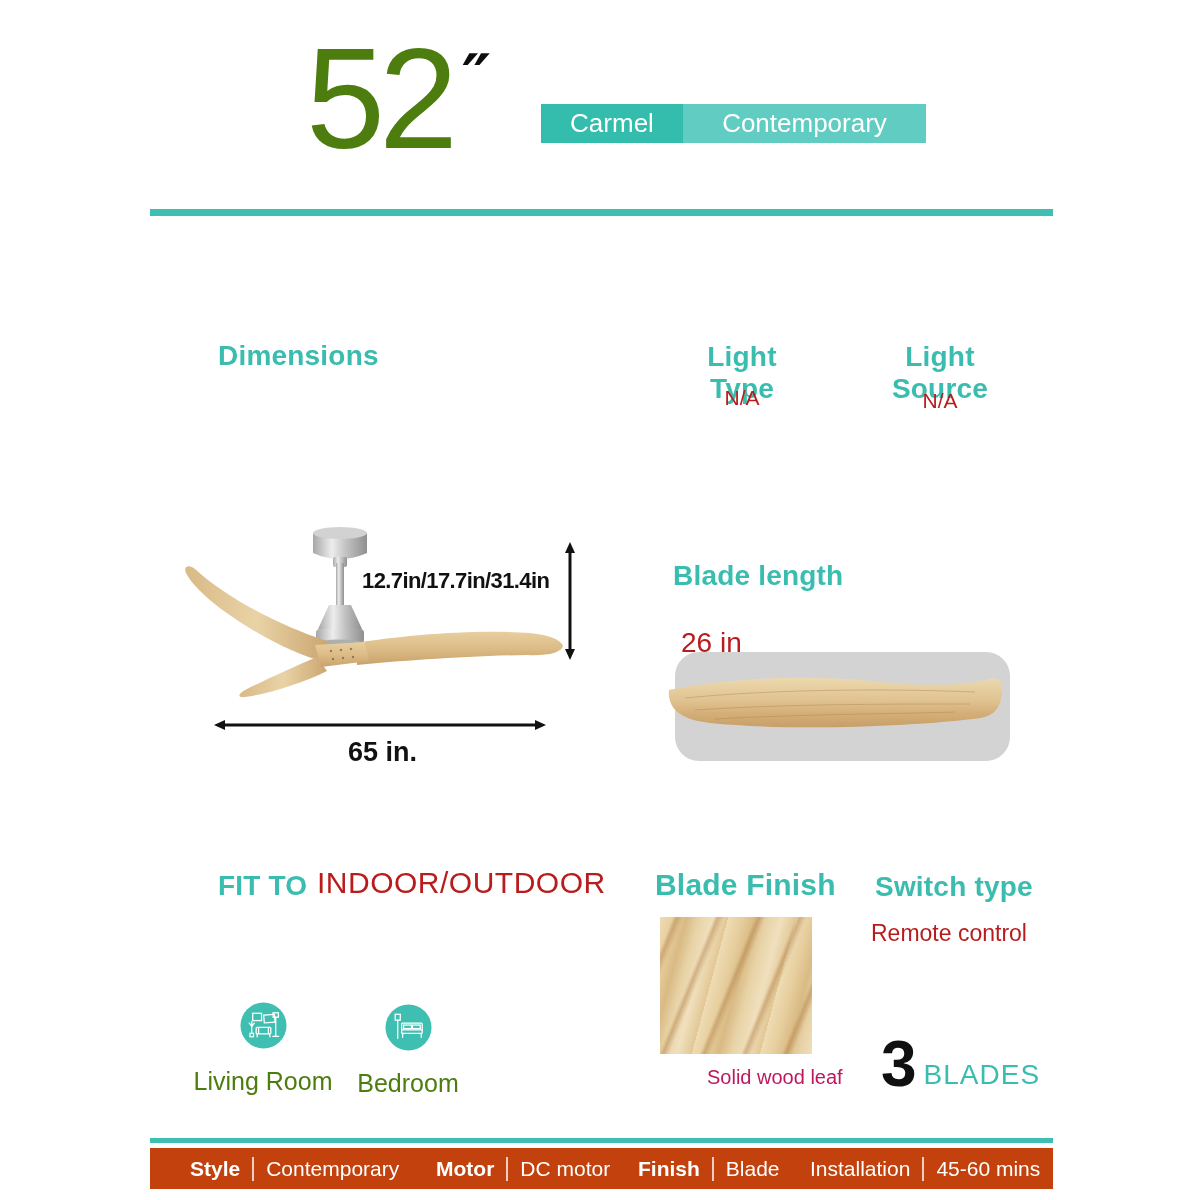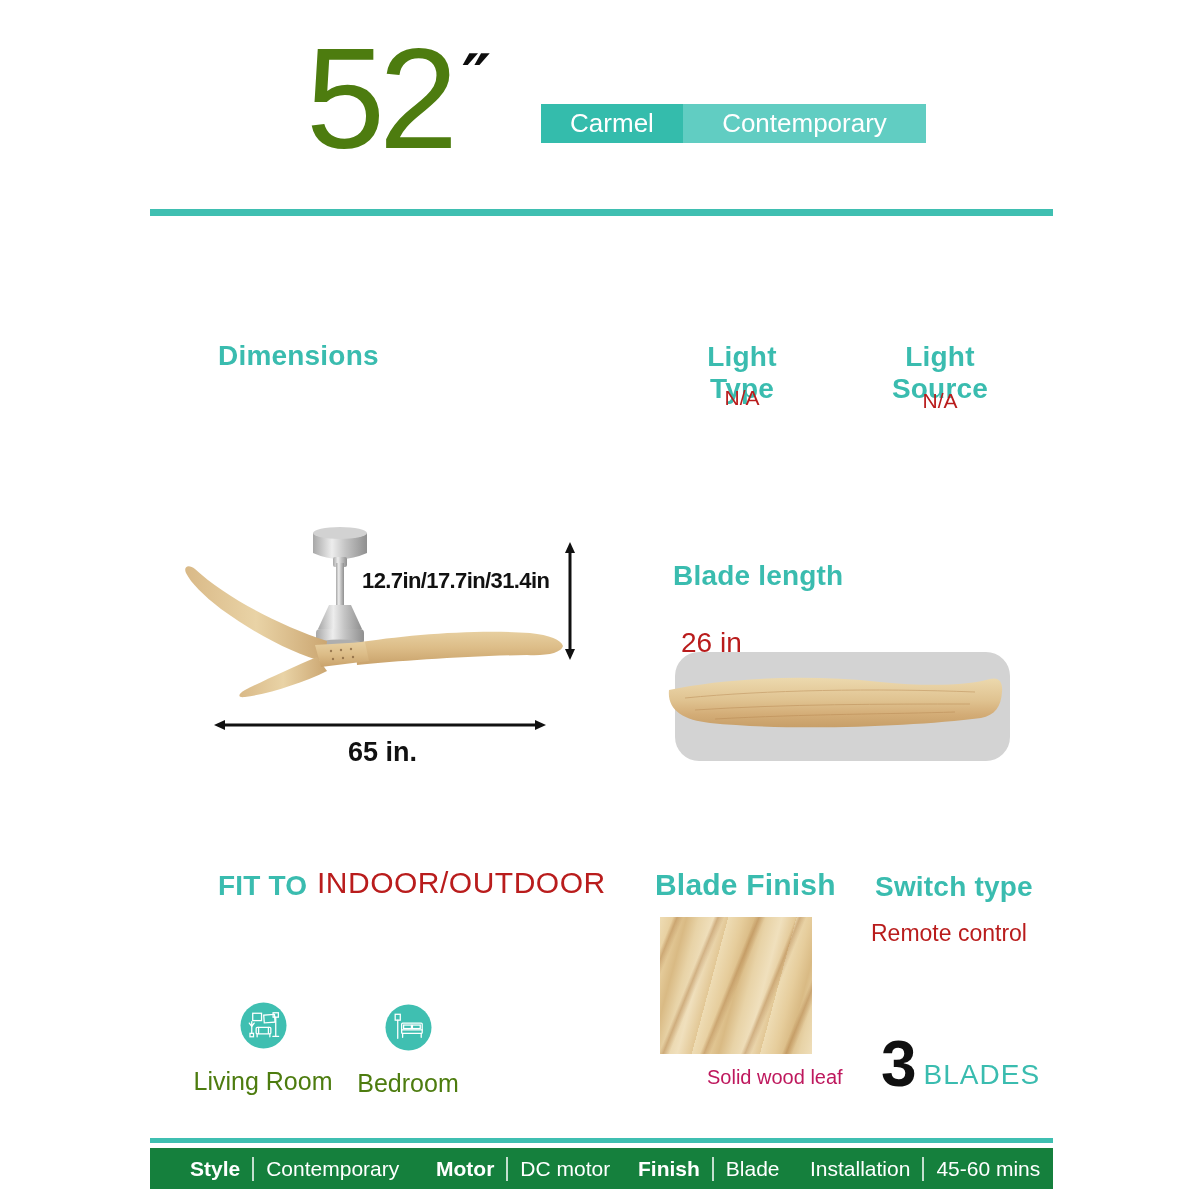--- a/index.html
+++ b/index.html
@@ -63,21 +63,21 @@
   .st-title{top:871px;left:875px;}
   .st-val{top:920px;left:871px;font-size:23px;}
 
   
   .blades-wrap{top:1035px;left:881px;display:flex;align-items:flex-end;gap:7px;}
   .blades-count{font-size:64px;font-weight:bold;line-height:0.92;color:#101010;}
   .blades-label{font-size:28px;font-weight:normal;color:#3ABCAF;letter-spacing:1px;margin-bottom:3px;}
 
   
   .footer-line{top:1138px;left:150px;width:903px;height:5px;background:#3FBFB1;}
-  .footer-bar{top:1148px;left:150px;width:903px;height:41px;background:#15803d;color:#fff;font-size:21px;}
+  .footer-bar{top:1148px;left:150px;width:903px;height:41px;background:#c2410c;color:#fff;font-size:21px;}
   .spec{position:absolute;top:0;height:100%;display:flex;align-items:center;gap:12px;white-space:nowrap;}
   .spec-sep{width:2px;height:24px;background:rgba(255,255,255,0.75);}
   .spec-label-bold{font-weight:bold;}
   .spec-style{left:40px;}
   .spec-motor{left:286px;}
   .spec-finish{left:488px;}
   .spec-install{left:660px;}
 </style>
 </head>
 <body>

